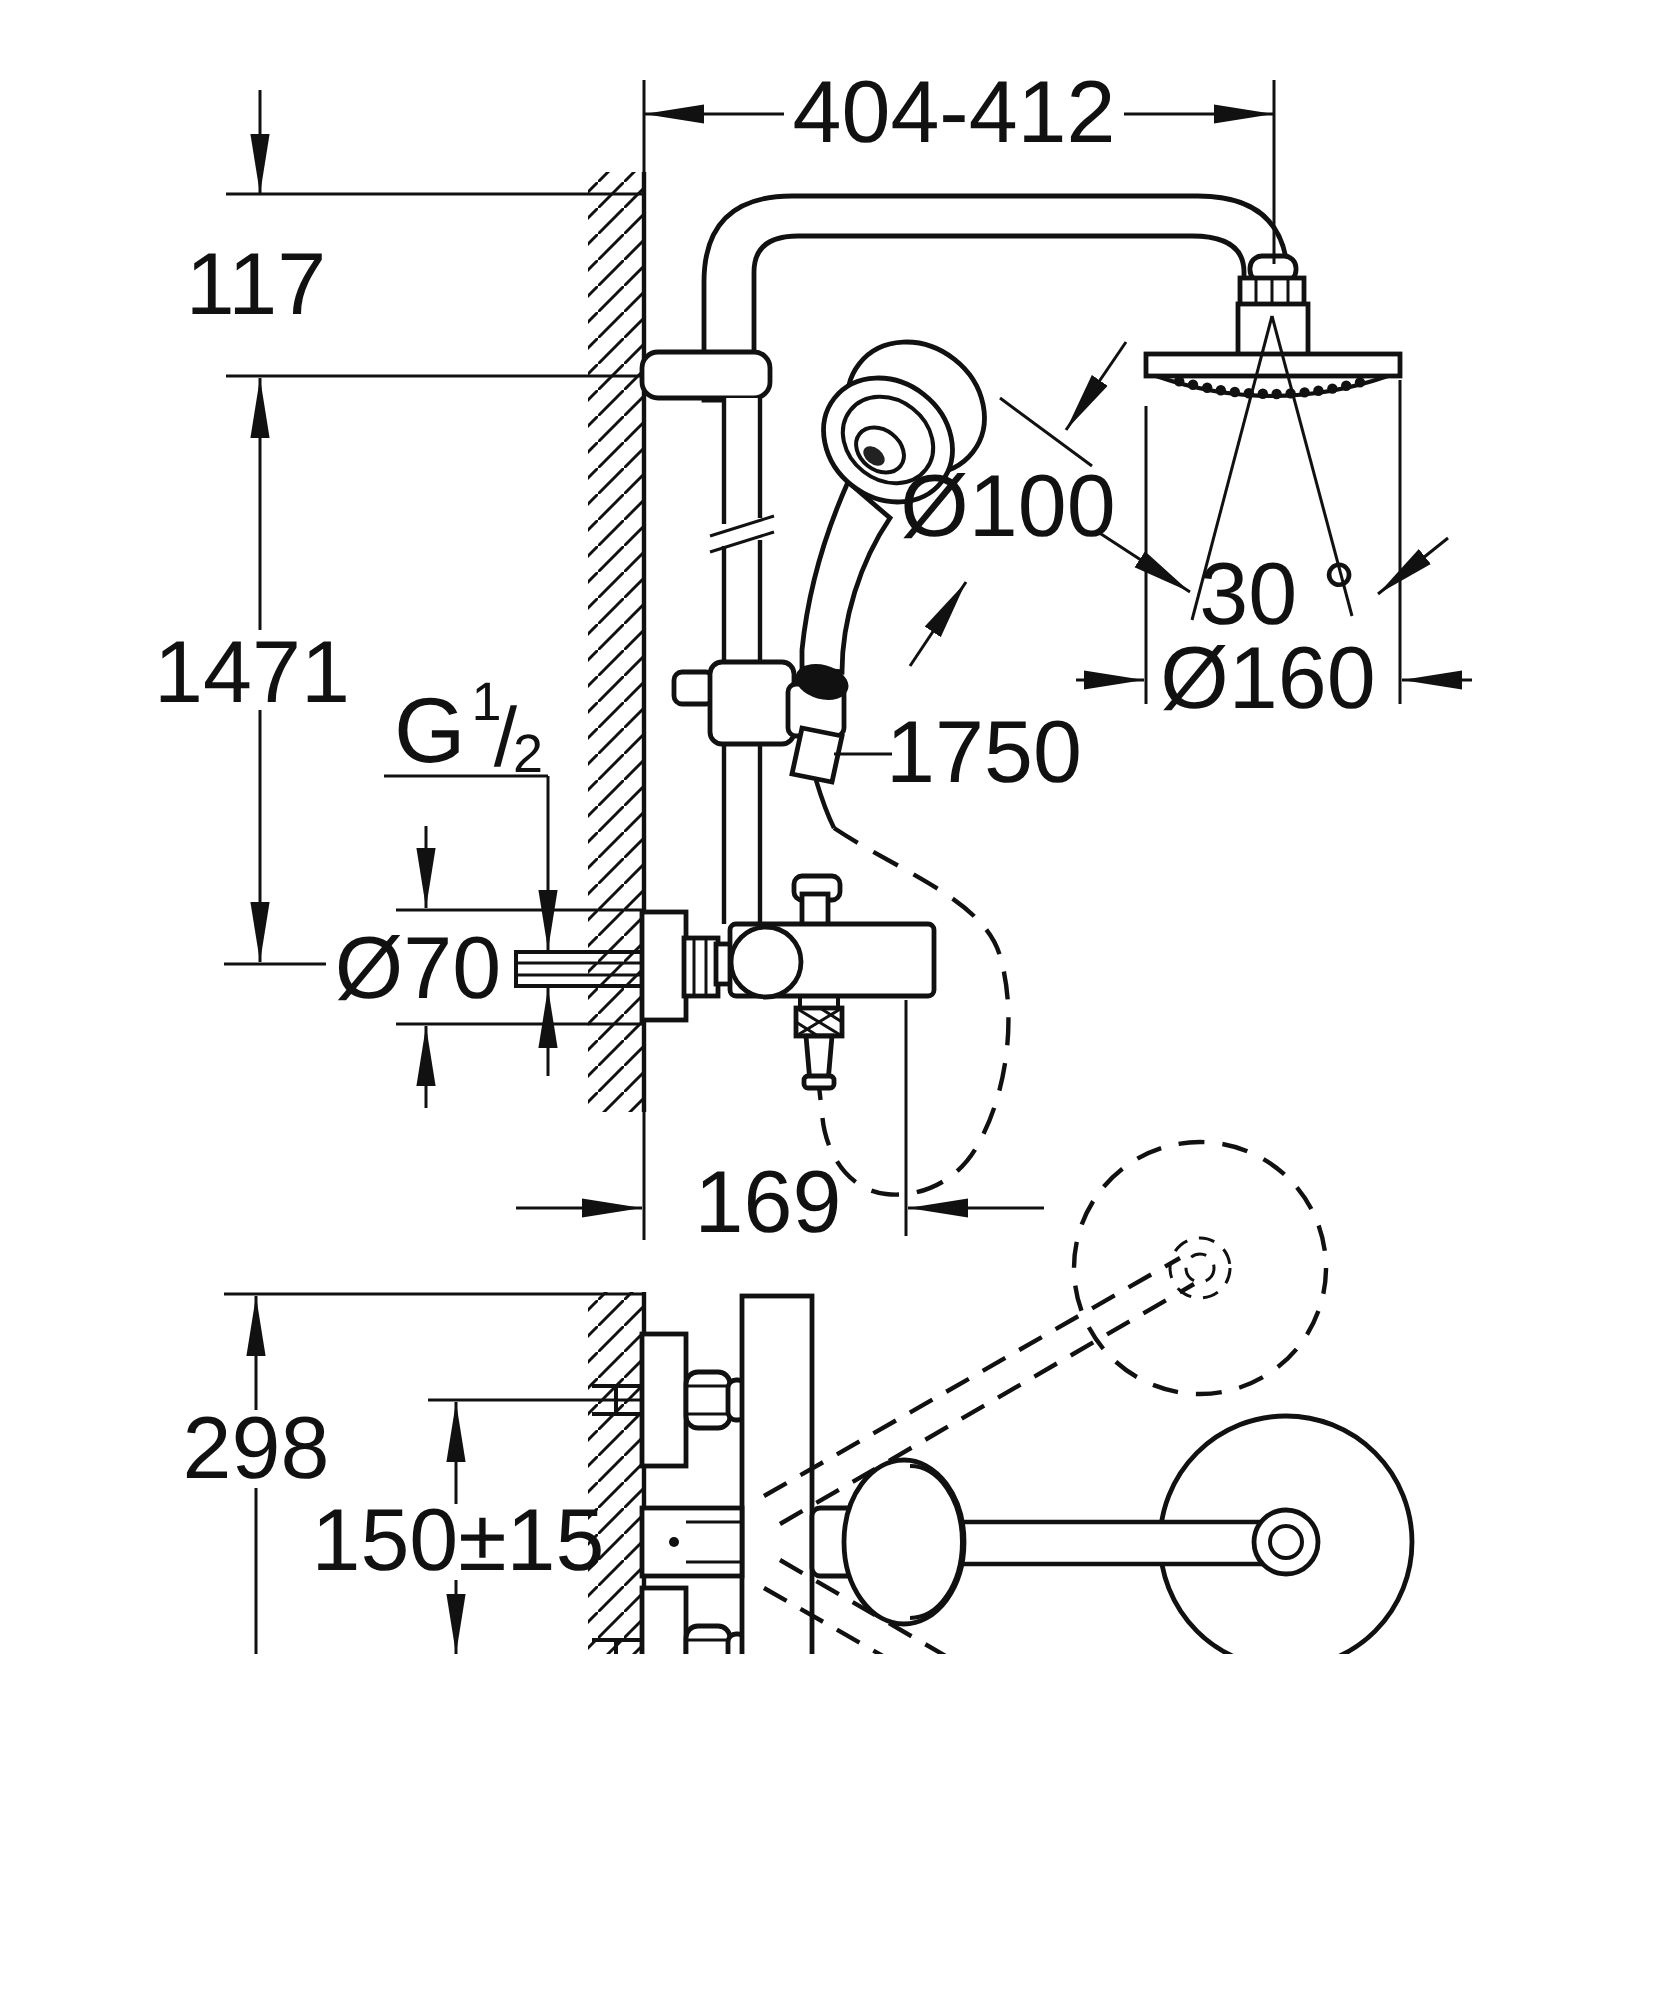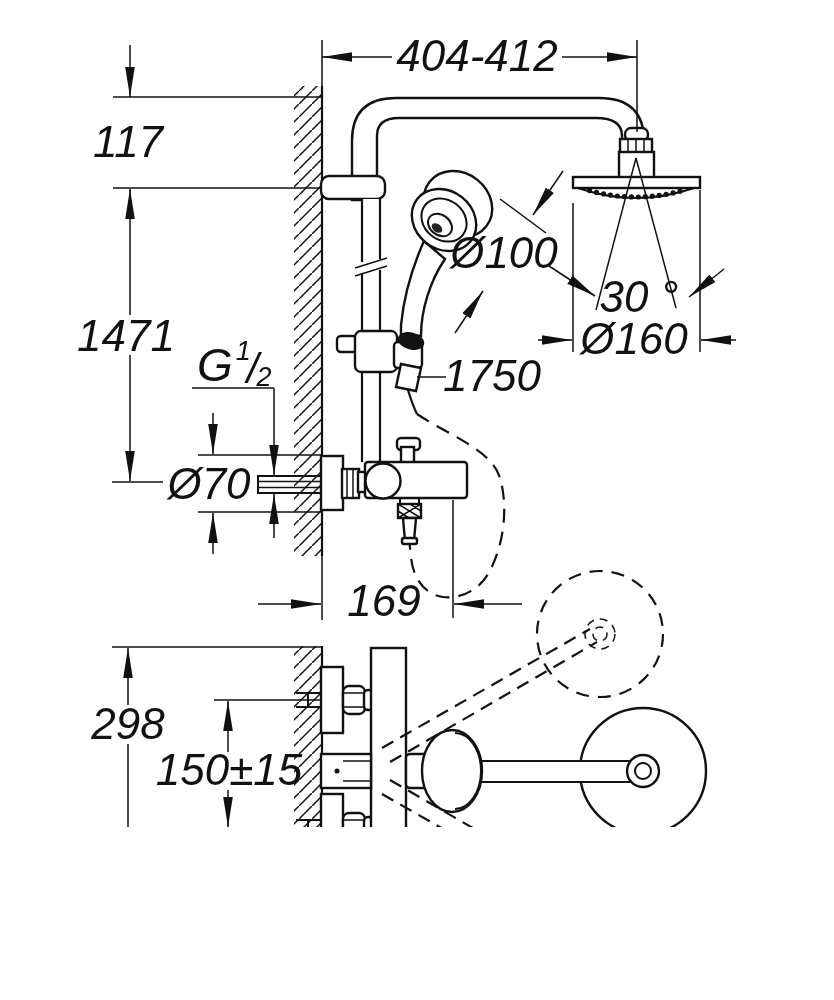--- a/index.html
+++ b/index.html
@@ -1,16 +1,16 @@
 <!DOCTYPE html>
 <html><head>
 <meta charset="utf-8">
 <style>
   html,body{margin:0;padding:0;background:#fff;}
-  .page{width:834px;height:827px;background:#ffffff;position:relative;overflow:hidden;font-style:italic;}
+  .page{width:834px;height:827px;background:#ffffff;position:relative;overflow:hidden;}
   svg{display:block;}
   text{font-family:"Liberation Sans", sans-serif;fill:#111;}
   .dim{font-size:44px;}
   .obj{fill:#ffffff;stroke:#111;stroke-width:2.4;}
   .objthin{fill:none;stroke:#111;stroke-width:2;}
   .thin{fill:none;stroke:#111;stroke-width:1.5;}
   .med{fill:none;stroke:#111;stroke-width:2.2;}
 </style>
 </head>
 <body>

